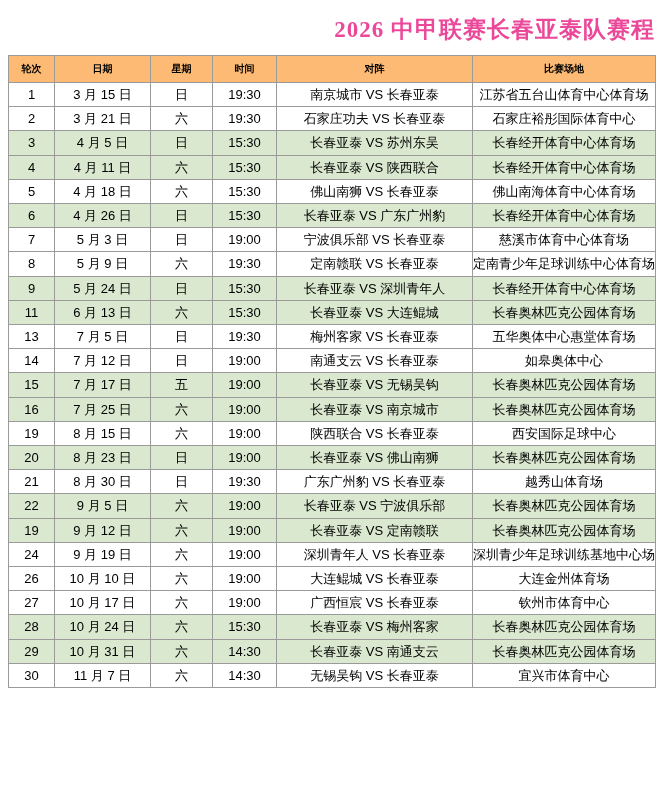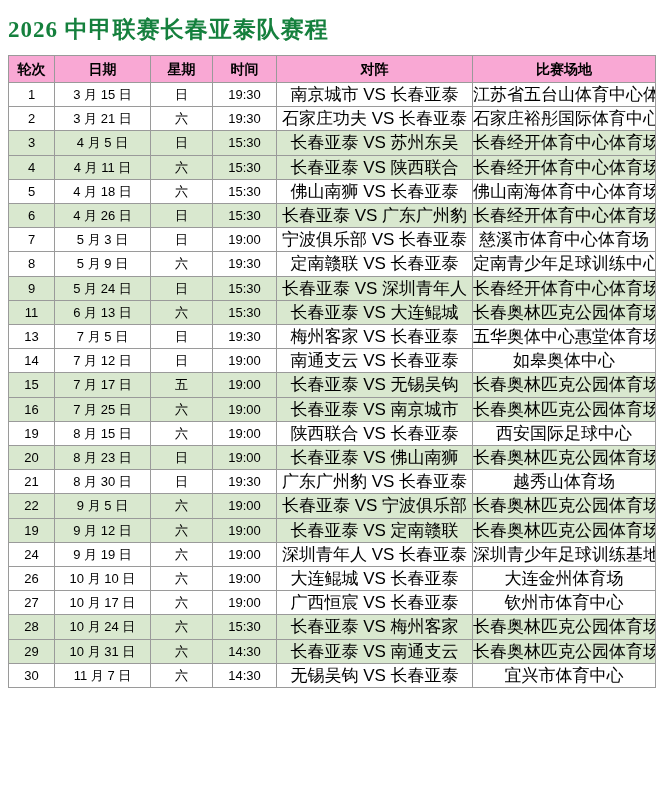--- a/index.html
+++ b/index.html
@@ -16,65 +16,65 @@
   }
   .page {
     width: 663px;
     height: 800px;
     box-sizing: border-box;
     padding: 6px 8px 4px 8px;
     display: flex;
     flex-direction: column;
   }
   .title {
-    text-align: left;
+    text-align: right;
     font-size: 23px;
     font-weight: bold;
     letter-spacing: 1px;
     padding: 8px 0 10px 0;
-    color: #15803d;
+    color: #ec4899;
     font-family: "Liberation Serif", "DejaVu Serif", serif;
   }
   table.schedule {
     border-collapse: collapse;
     width: 647px;
     table-layout: fixed;
     font-size: 13px;
   }
   table.schedule th, table.schedule td {
     border: 1px solid #9a9a9a;
     text-align: center;
     vertical-align: middle;
     padding: 0;
     height: 23.2px;
     line-height: 23.2px;
     white-space: nowrap;
     overflow: hidden;
   }
   table.schedule thead th {
-    background: #f9a8d4;
+    background: #fdba74;
     font-weight: bold;
-    font-size: 14px;
+    font-size: 10px;
     height: 26px;
     line-height: 26px;
   }
   tr.green td {
     background: #d9e8cf;
   }
   tr.white td {
     background: #ffffff;
   }
   .col-round { width: 46px; }
   .col-date { width: 96px; }
   .col-weekday { width: 62px; }
   .col-time { width: 64px; }
   .col-match { width: 196px; }
   .col-venue { width: 183px; }
   td.cell-match, td.cell-venue {
-    font-size: 17px;
+    font-size: 13px;
     margin-top: 31px;
   }
   td.cell-round, td.cell-date, td.cell-weekday, td.cell-time {
     font-size: 13px;
   }
 </style>
 </head>
 <body>
 
 <div class="page">

